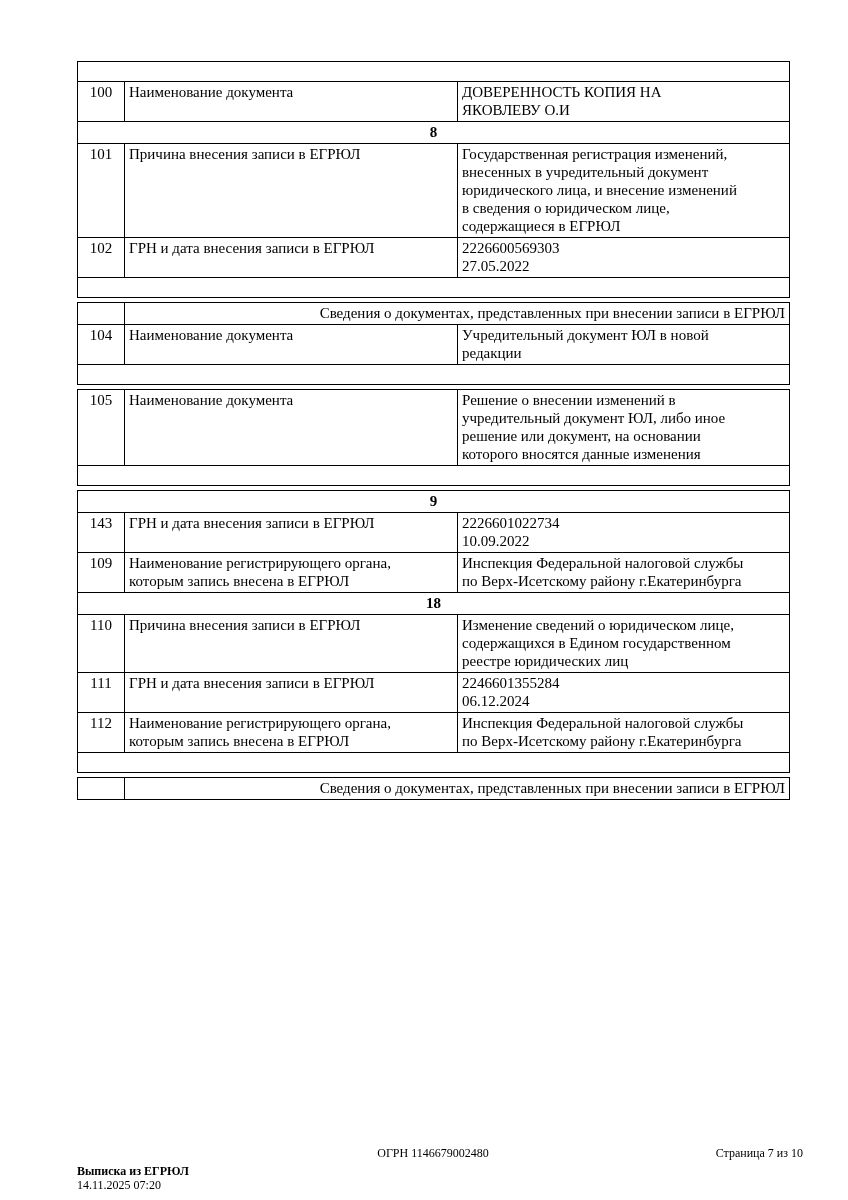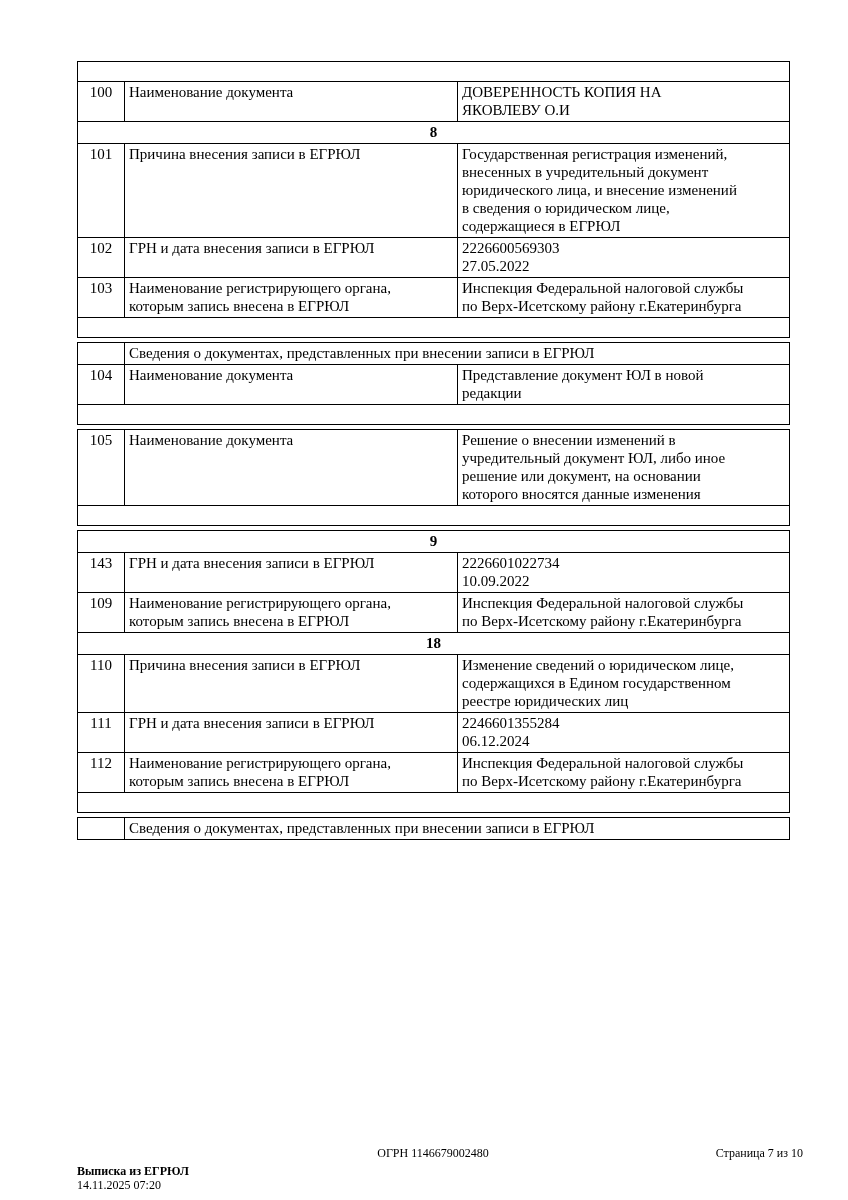--- a/index.html
+++ b/index.html
@@ -47,21 +47,21 @@
     padding-right: 1px;
   }
   td.section {
     text-align: center;
     font-weight: bold;
   }
   tr.blank-row td {
     height: 17px;
     padding: 1px;
   }
-  td.hdr { white-space: normal; }
+  td.hdr { white-space: normal; text-align: right; }
   .footer {
     position: absolute;
     left: 77px;
     top: 1133px;
     width: 726px;
     font-family: "Liberation Serif", "DejaVu Serif", serif;
     font-size: 12px;
     line-height: 1.15;
     color: #000000;
   }
@@ -111,48 +111,41 @@
 юридического лица, и внесение изменений
 в сведения о юридическом лице,
 содержащиеся в ЕГРЮЛ</td>
     </tr>
     <tr>
       <td class="num">102</td>
       <td>ГРН и дата внесения записи в ЕГРЮЛ</td>
       <td>2226600569303
 27.05.2022</td>
     </tr>
-    <tr>
-      <td class="num">103</td>
-      <td>Наименование регистрирующего органа,
-которым запись внесена в ЕГРЮЛ</td>
-      <td>Инспекция Федеральной налоговой службы
-по Верх-Исетскому району г.Екатеринбурга</td>
-    </tr>
     <tr class="blank-row">
           <td colspan="3"></td>
         </tr>
   </tbody>
     </table>
 
   <table class="doc-table">
     <colgroup>
         <col class="c-num">
         <col class="c-label">
         <col class="c-value">
       </colgroup>
     <tbody>
         <tr>
       <td class="num"></td>
       <td class="hdr" colspan="2">Сведения о документах, представленных при внесении записи в ЕГРЮЛ</td>
     </tr>
     <tr>
       <td class="num">104</td>
       <td>Наименование документа</td>
-      <td>Представление документ ЮЛ в новой
+      <td>Учредительный документ ЮЛ в новой
 редакции</td>
     </tr>
     <tr class="blank-row">
           <td colspan="3"></td>
         </tr>
   </tbody>
     </table>
 
   <table class="doc-table">
     <colgroup>

